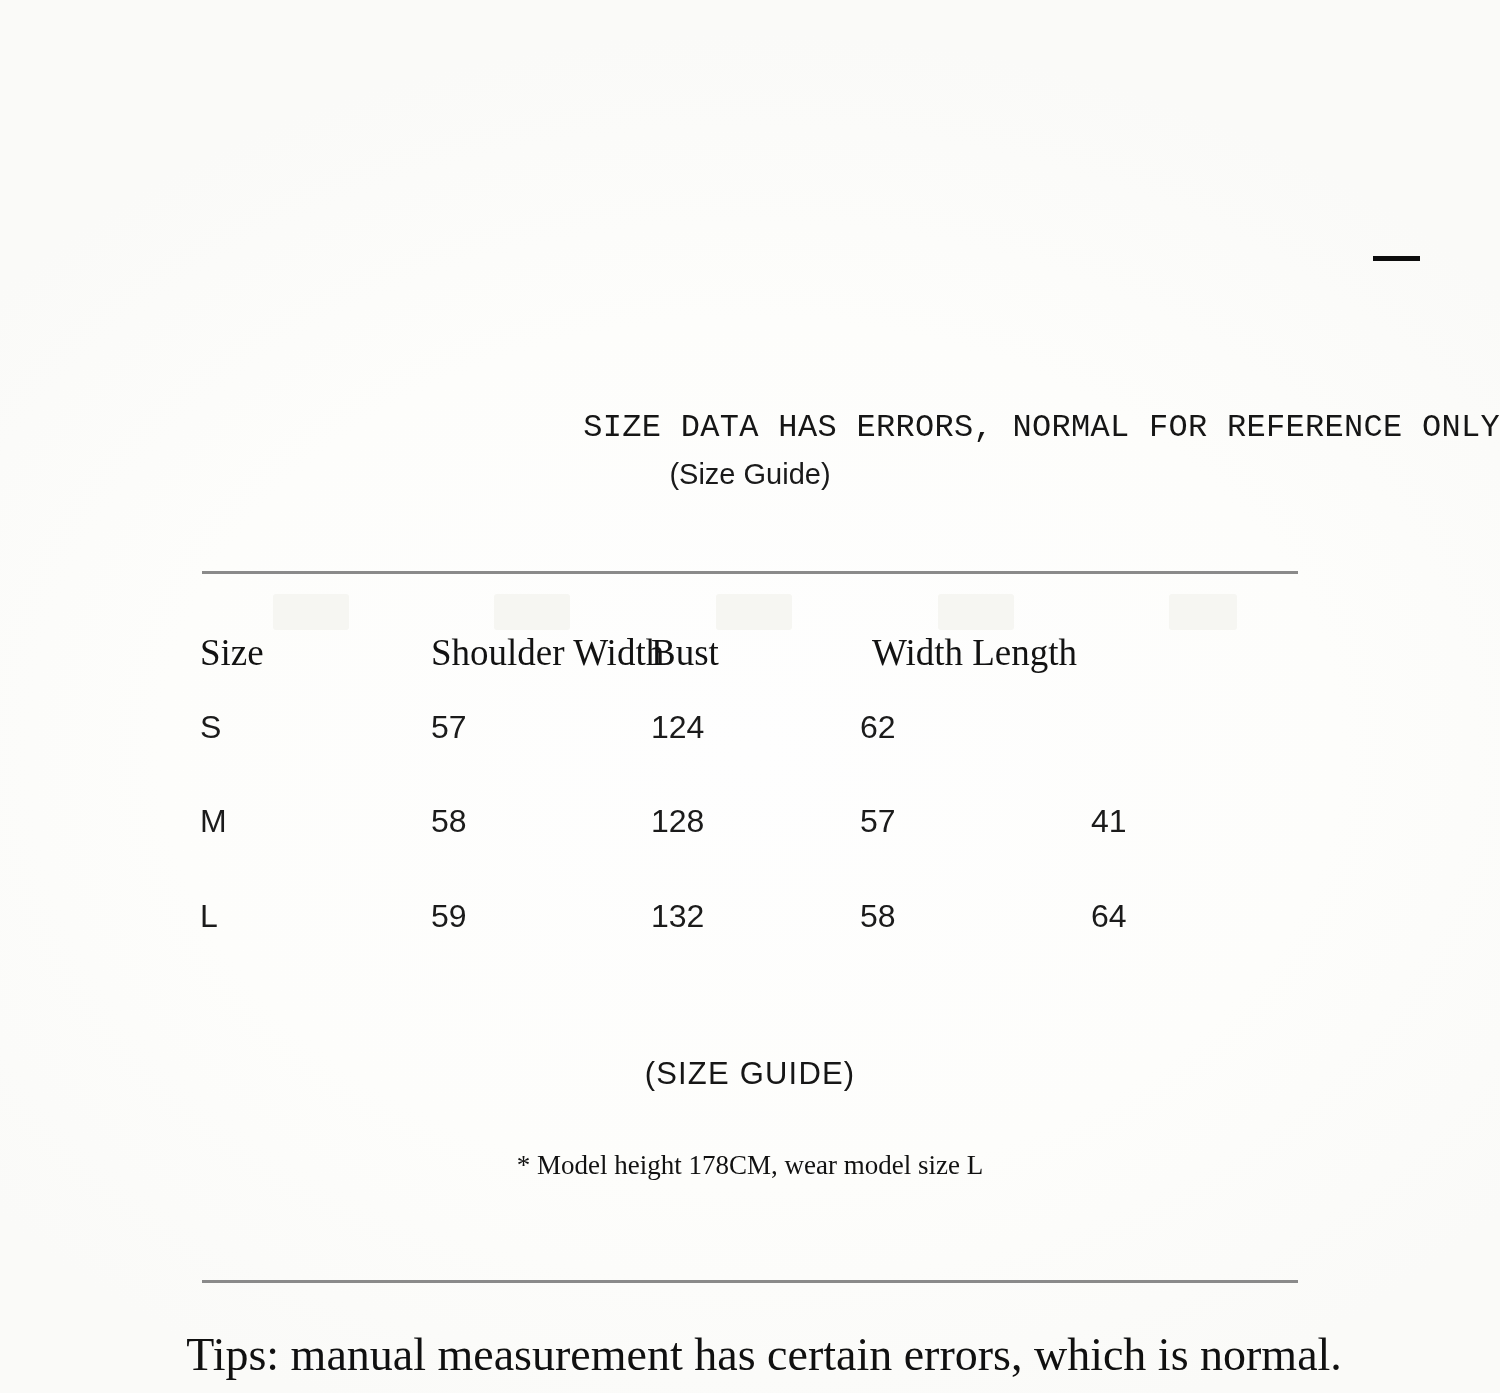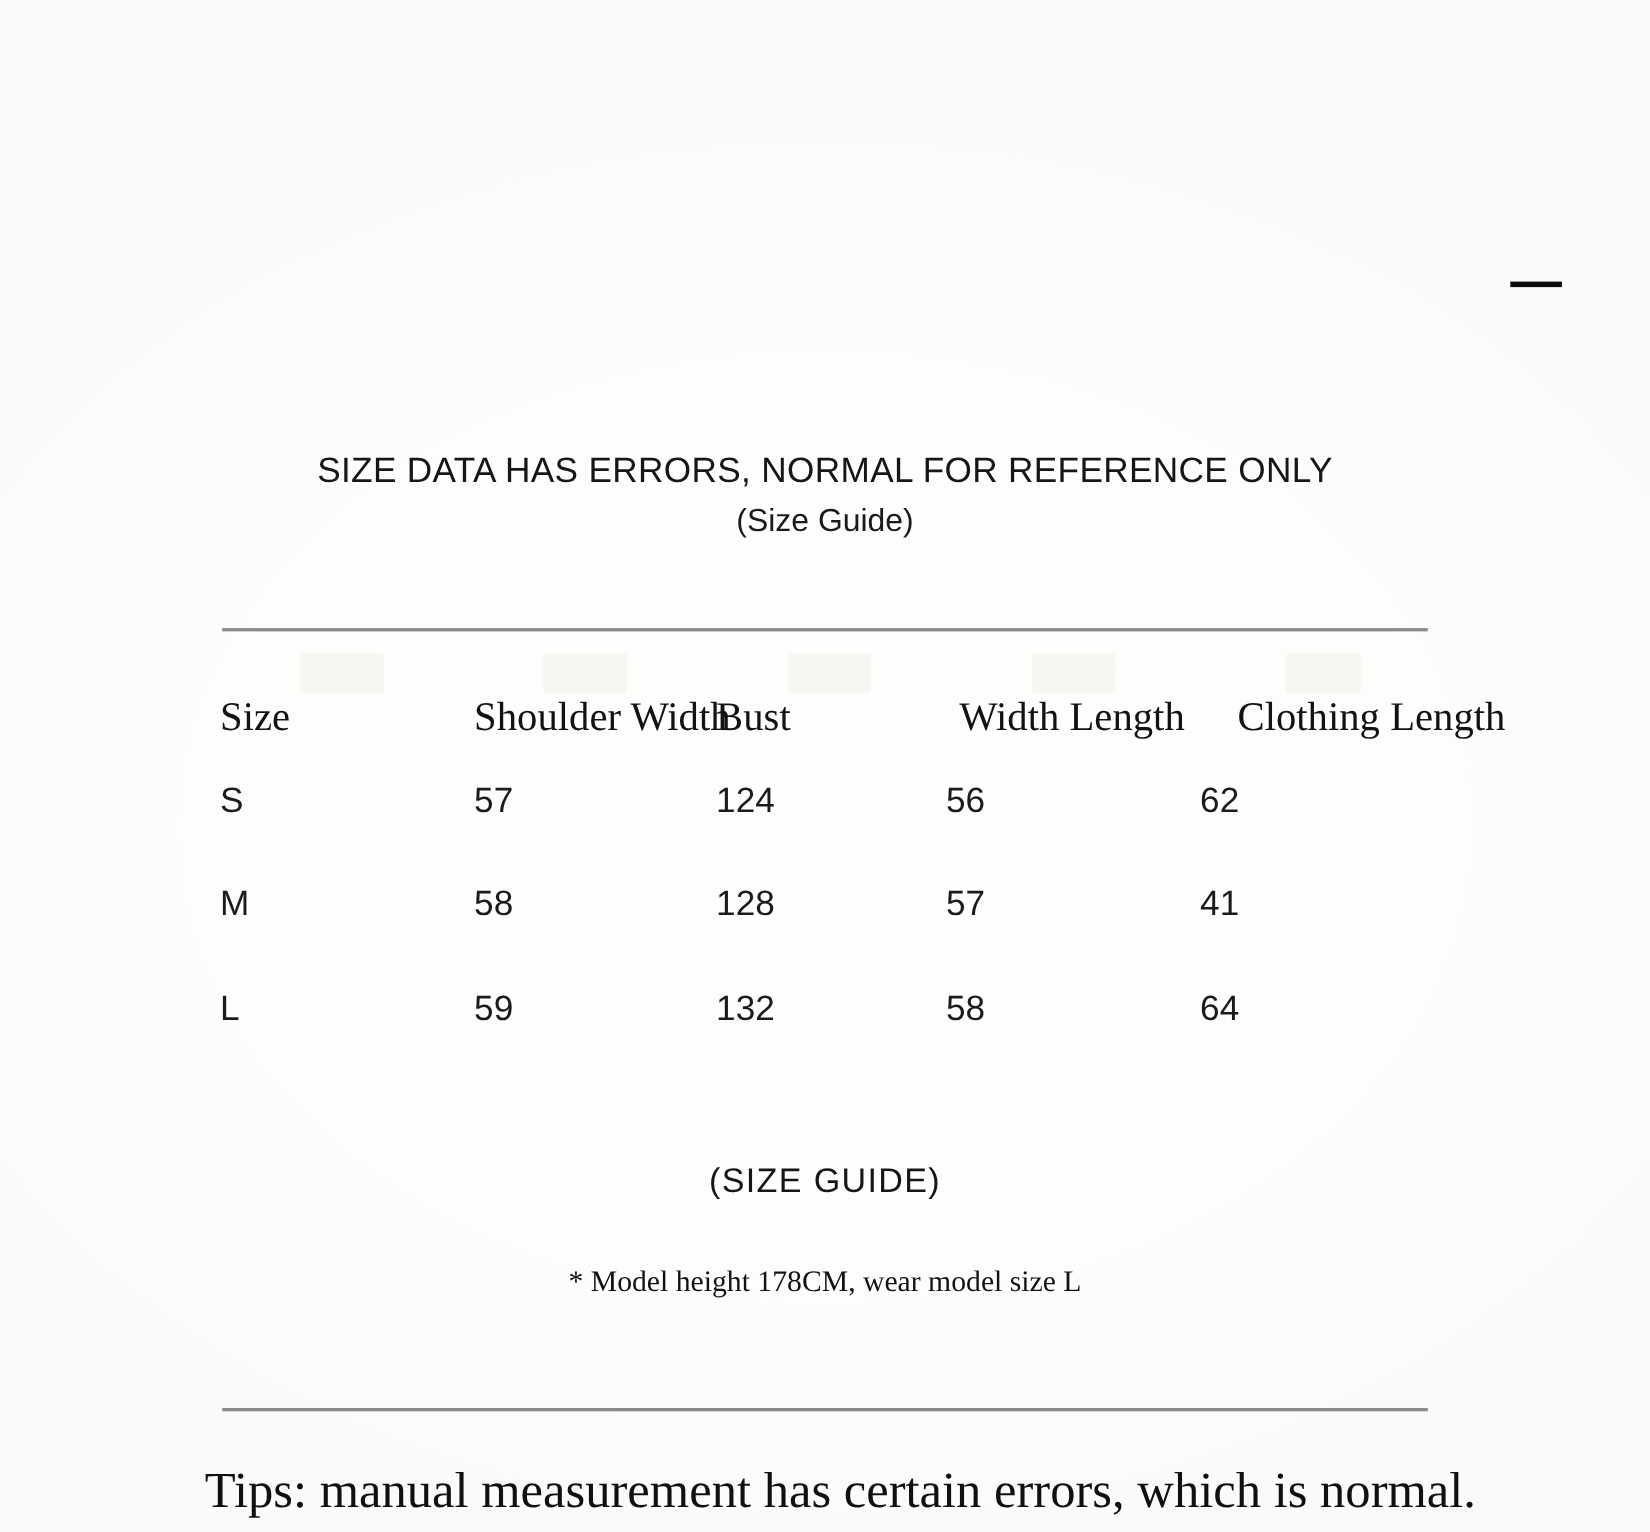--- a/index.html
+++ b/index.html
@@ -16,23 +16,24 @@
   
   .dash {
     position: absolute;
     left: 1373px; top: 256px;
     width: 47px; height: 5px;
     background: #0d0d0d;
   }
 
   .title {
     position: absolute; top: 409px; left: 0; width: 100%;
-    text-align: center;
+    text-align: right;
     font-size: 32px; letter-spacing: 0.3px;
     color: #161616;
+    font-family: Liberation Mono, monospace;
   }
   .subtitle {
     position: absolute; top: 458px; left: 0; width: 100%;
     text-align: center;
     font-size: 29px;
     color: #1a1a1a;
   }
 
   .divider {
     position: absolute; left: 202px; width: 1096px; height: 3px;
@@ -116,28 +117,26 @@
   <div class="ghost g2"></div>
   <div class="ghost g3"></div>
   <div class="ghost g4"></div>
   <div class="ghost g5"></div>
 
   <div class="table-row thead">
     <div>Size</div>
     <div>Shoulder Width</div>
     <div>Bust</div>
     <div class="shift-sleeve">Width Length</div>
-    <div class="shift-clothing">Clothing Length</div>
   </div>
 
   <div class="table-row data-row row-s">
     <div>S</div>
     <div>57</div>
     <div>124</div>
-    <div>56</div>
     <div>62</div>
   </div>
 
   <div class="table-row data-row row-m">
     <div>M</div>
     <div>58</div>
     <div>128</div>
     <div>57</div>
     <div>41</div>
   </div>

